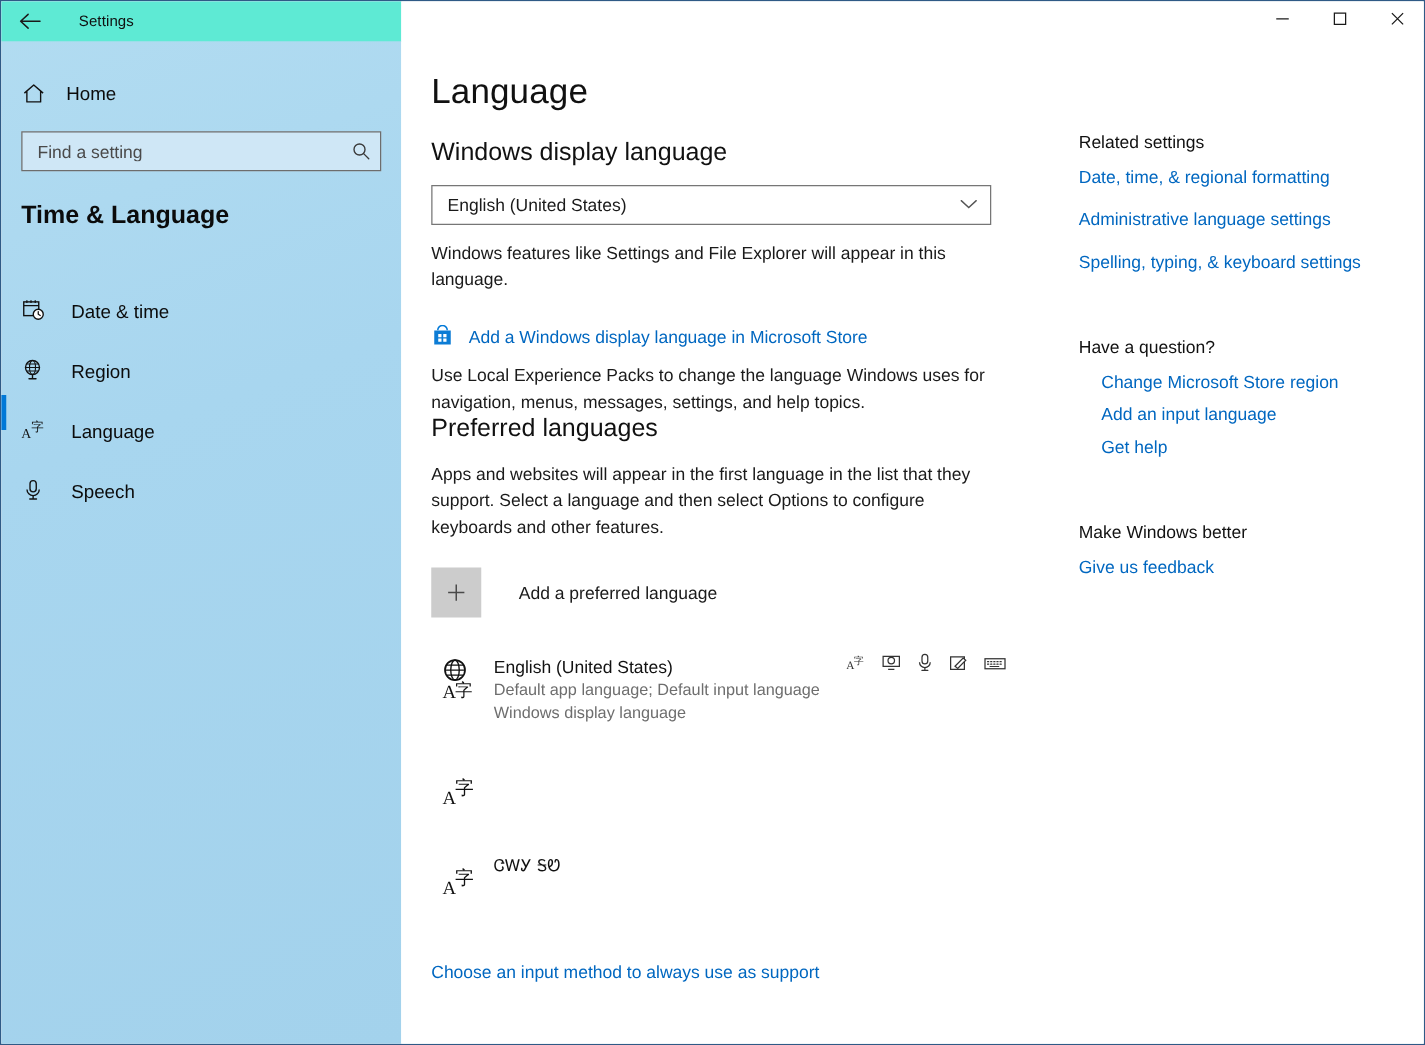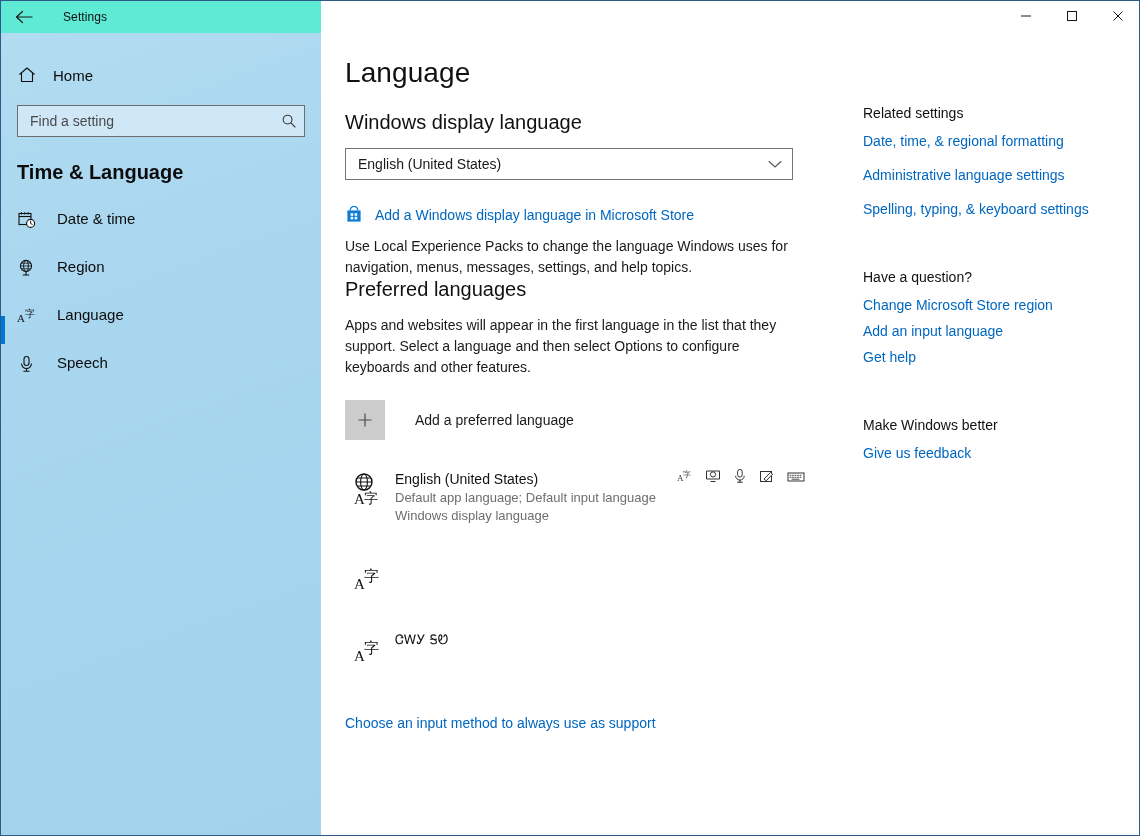--- a/index.html
+++ b/index.html
@@ -94,21 +94,21 @@
   }
 
   .section-title {
     font-size: 20px; font-weight: bold;
     color: #0b0b0b;
     padding: 24px 0 0 16px;
   }
 
   .nav-list { margin-top: 26px; }
   .nav-item {
-    display: flex; align-items: flex-start;
+    display: flex; align-items: flex-end;
     height: 48px;
     padding-left: 16px;
     position: relative;
     cursor: pointer;
   }
   .nav-item.selected::before {
     content: "";
     position: absolute; left: 0; top: 10px;
     width: 4px; height: 28px;
     background: #0078d7;
@@ -212,21 +212,21 @@
 
   .bottom-link { margin-top: 42px; display: inline-block; }
 
   
   .side-head {
     font-size: 14px; color: #111;
     margin: 0 0 12px 0; font-weight: normal;
   }
   .side-head.sp { margin-top: 52px; }
   .side-link { display: block; margin-bottom: 18px; font-size: 14px; }
-  .side-link.tight { margin-bottom: 10px; }
+  .side-link.tight { margin-bottom: 10px; margin-left: 18px; }
 </style>
 </head>
 <body>
 
 <div class="window">
 
   <div class="titlebar">
     <div class="titlebar-left">
       <div class="back-btn">
         <span>
@@ -347,20 +347,21 @@
 
         <div class="combo">
           <span class="combo-value">English (United States)</span>
           <span>
             <svg width="14" height="9" viewBox="0 0 14 9">
               <path d="M1 1.5 L7 7 L13 1.5" stroke="#555" stroke-width="1.1" fill="none" stroke-linecap="round"></path>
             </svg>
           </span>
         </div>
 
+        <p class="body-text">Windows features like Settings and File Explorer will appear in this language.</p>
 
         <div class="store-link-row">
           <span class="store-icon">
             <svg width="18" height="18" viewBox="0 0 18 18">
               <path d="M5.2 4.2 a3.8 3.8 0 0 1 7.6 0" stroke="#0078d7" stroke-width="1.2" fill="none"></path>
               <rect x="2.4" y="4.4" width="13.2" height="11.2" fill="#0c7cd5"></rect>
               <rect x="5.6" y="7.2" width="2.6" height="2.6" fill="#fff"></rect>
               <rect x="9.6" y="7.2" width="2.6" height="2.6" fill="#fff"></rect>
               <rect x="5.6" y="10.8" width="2.6" height="2.6" fill="#fff"></rect>
               <rect x="9.6" y="10.8" width="2.6" height="2.6" fill="#fff"></rect>

